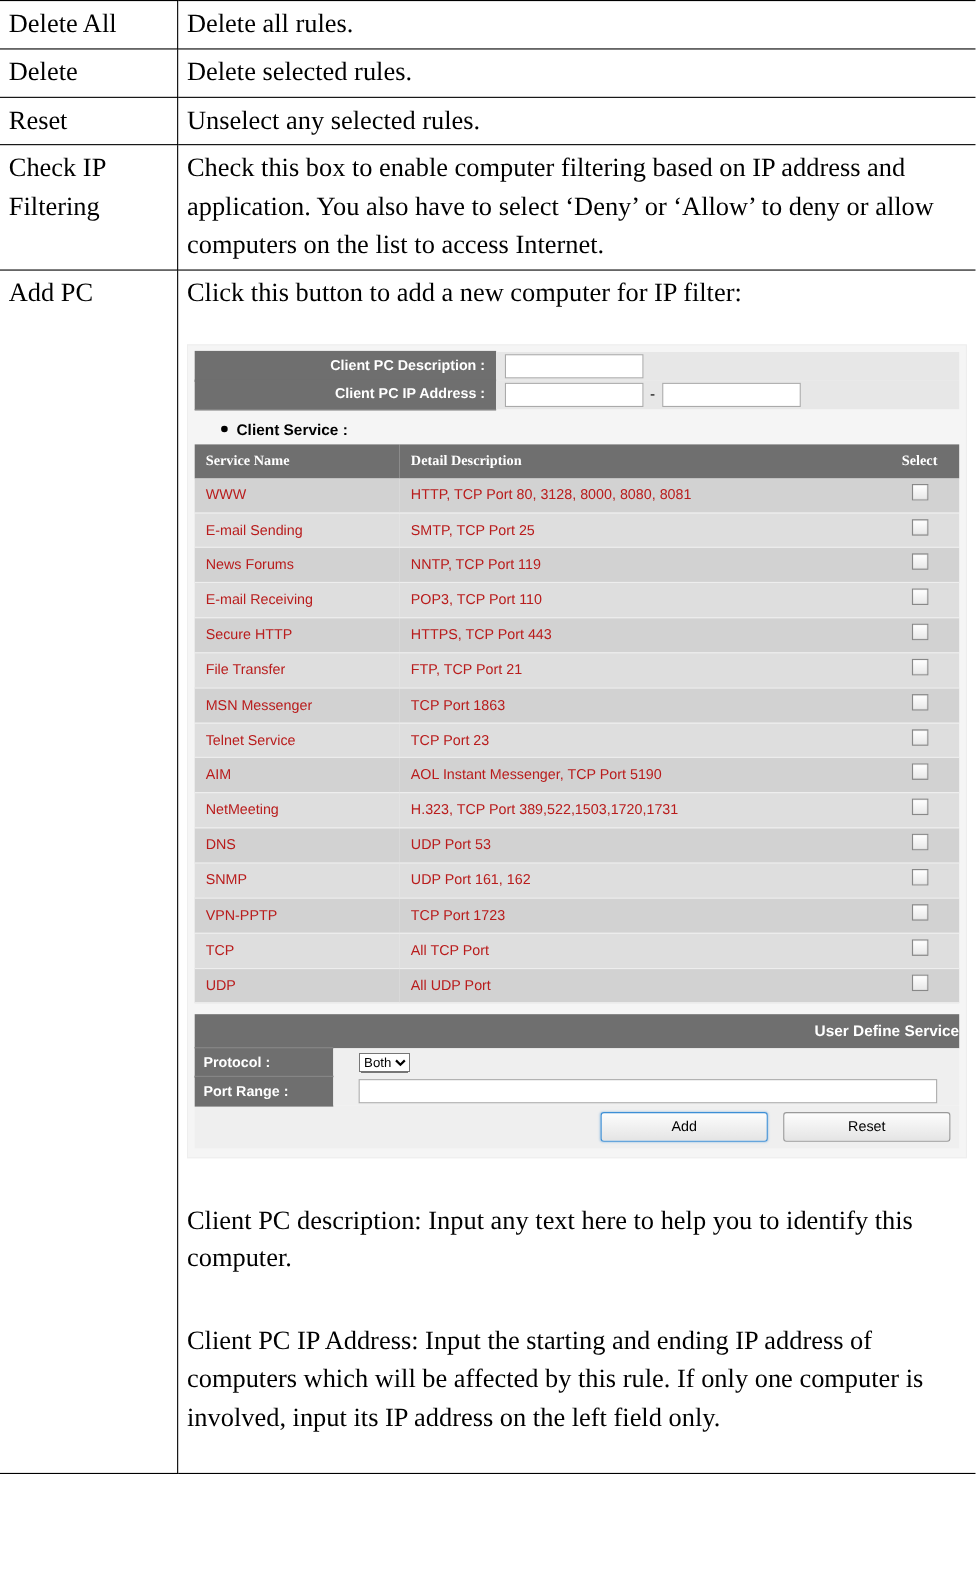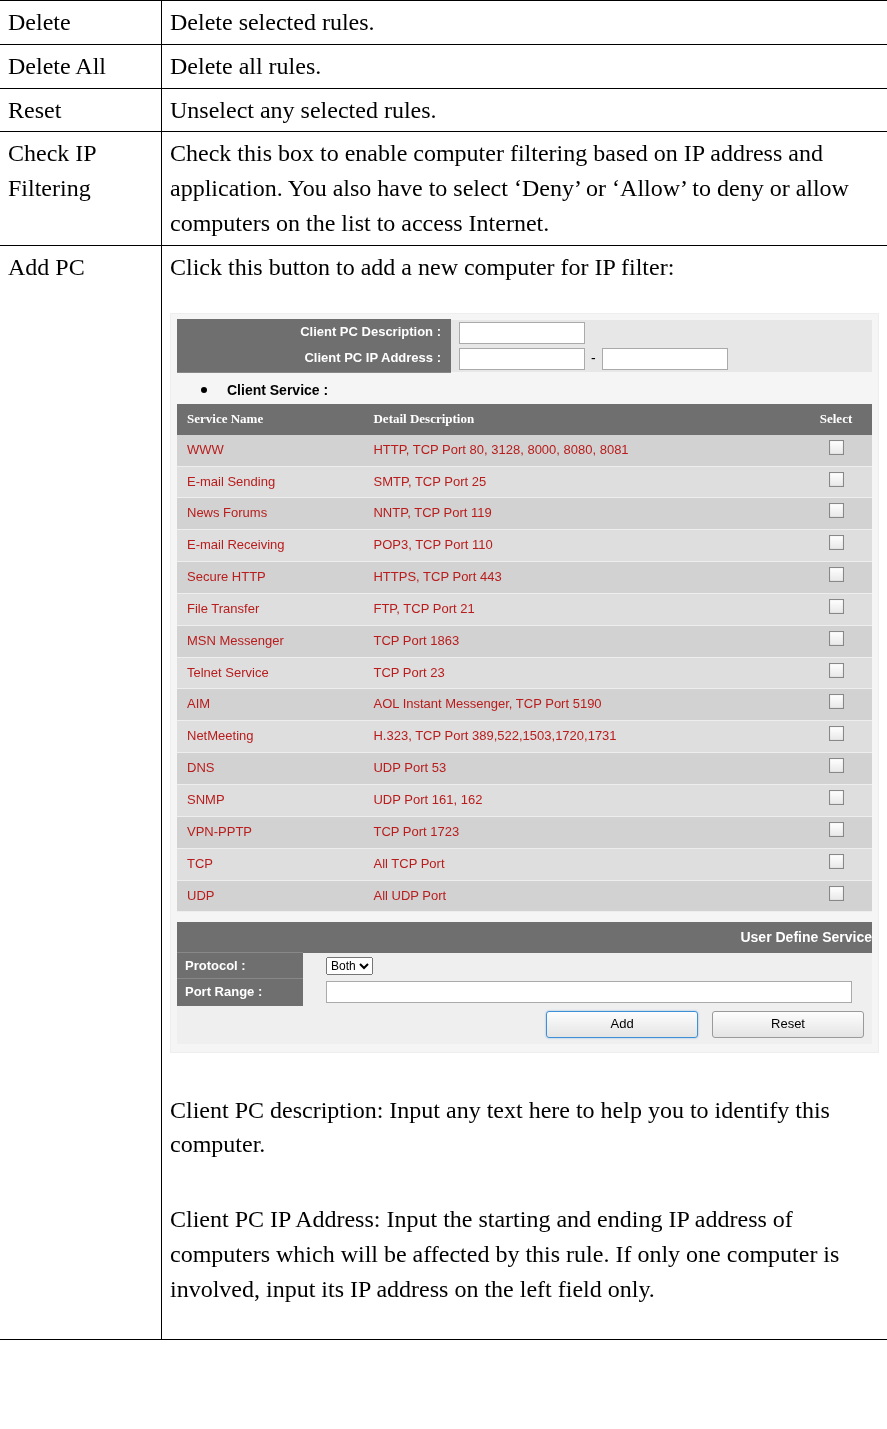--- a/index.html
+++ b/index.html
@@ -60,21 +60,21 @@
   .form-field input[type=text] {
     height: 18px;
     border: 1px solid #aaa;
     width: 120px;
   }
   .section-label {
     font-weight: bold;
     padding: 8px 0 4px 24px;
     display: flex;
     align-items: center;
-    gap: 20px;
+    gap: 8px;
   }
   .bullet {
     width: 6px; height: 6px; background: #000; border-radius: 50%; display: inline-block;
   }
   table.services {
     width: 100%;
     border-collapse: collapse;
     font-size: 13px;
   }
   table.services th {
@@ -170,26 +170,26 @@
     margin-bottom: 28px;
     margin-top: 40px;
   }
 </style>
 </head>
 <body>
 
 <table class="outer">
   <tbody>
     <tr>
+      <td class="key">Delete All</td>
+      <td>Delete all rules.</td>
+    </tr>
+    <tr>
       <td class="key">Delete</td>
       <td>Delete selected rules.</td>
-    </tr>
-    <tr>
-      <td class="key">Delete All</td>
-      <td>Delete all rules.</td>
     </tr>
     <tr>
       <td class="key">Reset</td>
       <td>Unselect any selected rules.</td>
     </tr>
     <tr>
       <td class="key">Check IP Filtering</td>
       <td>Check this box to enable computer filtering based on IP address and application. You also have to select ‘Deny’ or ‘Allow’ to deny or allow computers on the list to access Internet.</td>
     </tr>
     <tr>

